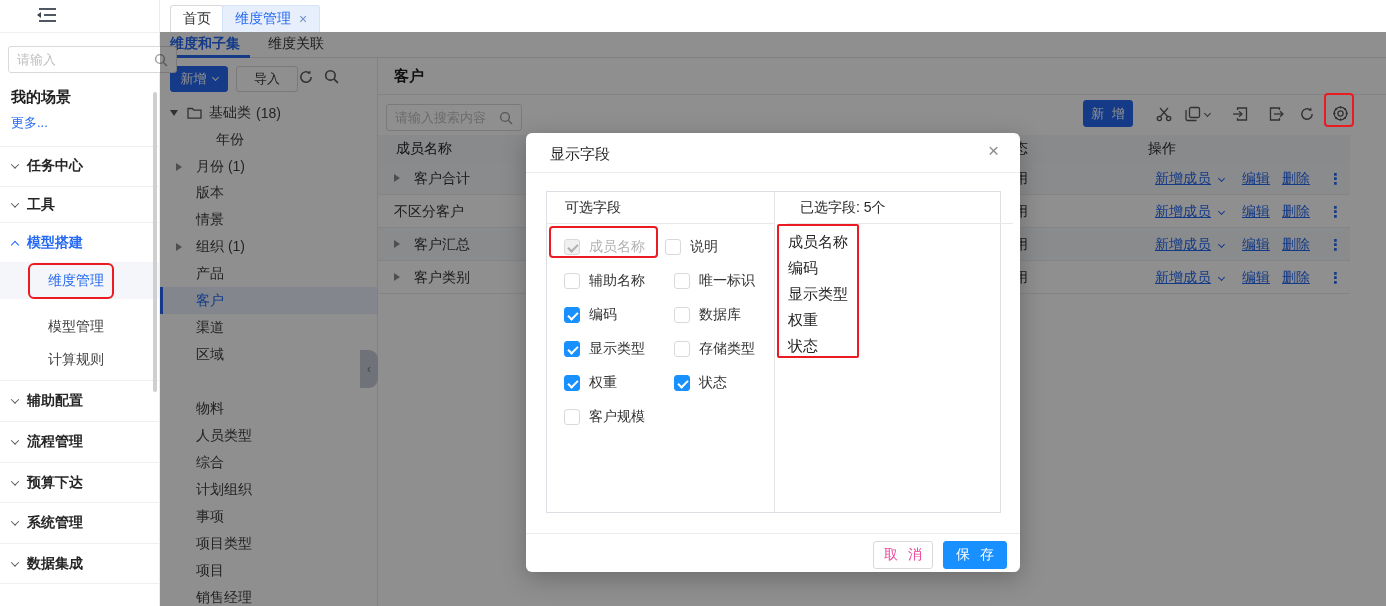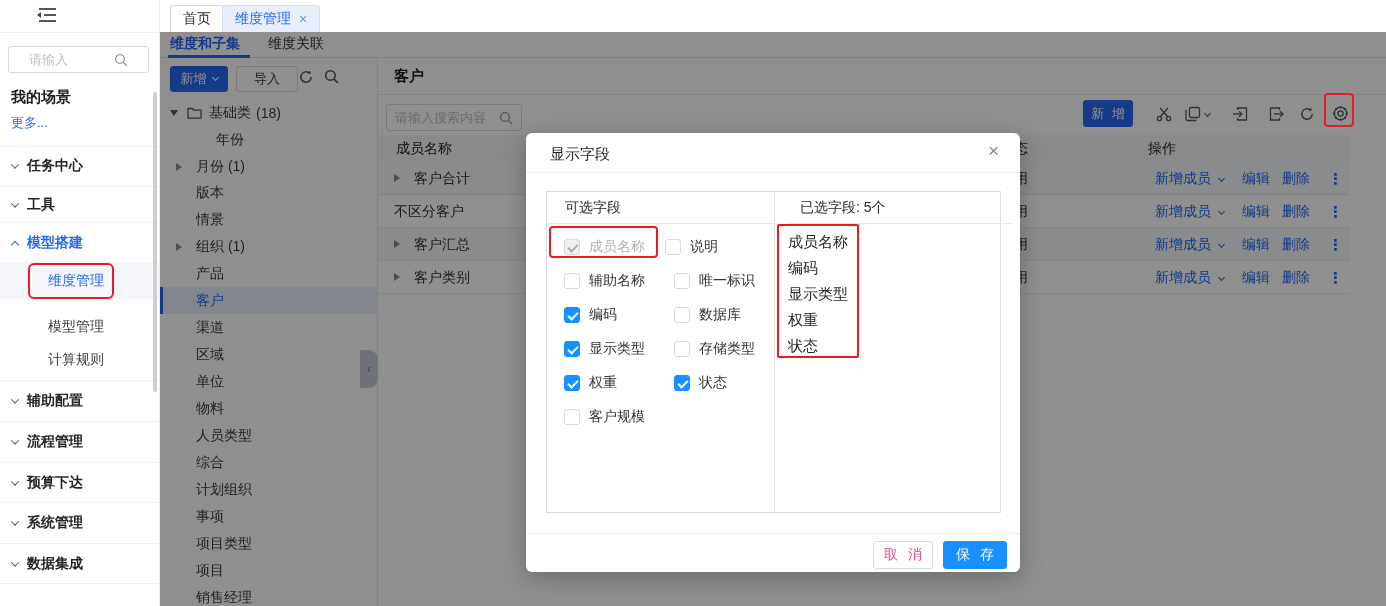--- a/index.html
+++ b/index.html
@@ -7,21 +7,21 @@
   body {
     position:relative; overflow:hidden; background:#fff;
     font-family:"Liberation Sans","DejaVu Sans",sans-serif;
     font-size:14px; color:#333;
   }
   .abs { position:absolute; }
 
   
   #sidebar { left:0; top:0; width:160px; height:606px; background:#fff; border-right:1px solid #ececec; z-index:10; }
   .fold-icon { left:36px; top:7px; width:20px; height:16px; cursor:pointer; }
-  .sb-search { left:8px; top:46px; width:141px; height:27px; border:1px solid #d9d9d9; border-radius:3px; background:#fff; display:flex; align-items:center; padding:0 20px; }
+  .sb-search { left:8px; top:46px; width:169px; height:27px; border:1px solid #d9d9d9; border-radius:3px; background:#fff; display:flex; align-items:center; padding:0 8px; }
   .sb-search input { border:0; outline:0; flex:1; min-width:0; font-size:13px; color:#333; background:transparent; font-family:inherit; }
   .sb-search input::placeholder { color:#bfbfbf; }
   .scene-title { left:11px; top:88px; font-weight:bold; font-size:15px; color:#1f1f1f; }
   .more-link { left:11px; top:114px; color:#2468f2; font-size:13px; cursor:pointer; }
   .sb-divider { left:0; width:159px; height:0; border-top:1px solid #efefef; }
   .sb-row { left:0; width:159px; display:flex; align-items:center; cursor:pointer;font-family:Liberation Serif, serif; }
   .sb-row .lbl { font-weight:bold; font-size:14px; color:#262626; }
   .sb-row.blue .lbl { color:#2468f2; }
   .chev { display:inline-block; width:6px; height:6px; border:solid #595959; border-width:0 1.6px 1.6px 0; margin:0 9px 0 12px; }
   .chev.down { transform:rotate(45deg) translate(-1px,-1px); }
@@ -63,21 +63,21 @@
   .ct-search input { border:0; outline:0; flex:1; min-width:0; font-size:13px; color:#333; background:transparent; font-family:inherit; }
   .ct-search input::placeholder { color:#bfbfbf; }
   .tb-header { left:0; top:77px; width:972px; height:27px; background:#f5f6f8; display:flex; align-items:center; font-size:14px; color:#262626; }
   .tb-row { left:0; width:972px; height:33px; border-bottom:1px solid #ececec; font-size:14px; color:#333; }
   .tb-row.odd { background:#f7f8fa; }
   .cell-name { position:absolute; left:36px; top:8px; }
   .cell-name.noexp { left:16px; }
   .row-caret { position:absolute; left:16px; top:12px; }
   .cell-status { position:absolute; left:622px; top:8px; }
   .cell-actions { position:absolute; left:777px; top:8px; display:flex; align-items:center; gap:0; color:#2468f2; }
-  .cell-actions .lnk { cursor:pointer; }
+  .cell-actions .lnk { cursor:pointer;text-decoration:underline; }
   .cell-actions .achev { display:inline-block; width:5px; height:5px; border:solid #2468f2; border-width:0 1.4px 1.4px 0; transform:rotate(45deg); margin:-2px 0 0 8px; }
   .dots { font-size:15px; color:#2468f2; letter-spacing:0; cursor:pointer; margin-left:18px; font-weight:bold; }
 
   
   #overlay { left:160px; top:32px; width:1226px; height:574px; background:rgba(0,0,0,0.44); z-index:50; }
   #modal { left:526px; top:133px; width:494px; height:439px; background:#fff; border-radius:6px; box-shadow:0 6px 24px rgba(0,0,0,0.25); z-index:100; }
   .m-title { left:24px; top:12px; font-size:15px; color:#1f1f1f; }
   .m-close { left:462px; top:8px; font-size:19px; color:#8c8c8c; cursor:pointer; line-height:1; }
   .m-hdiv { left:0; top:39px; width:494px; border-top:1px solid #ececec; }
   .m-box { left:20px; top:58px; width:455px; height:322px; border:1px solid #dcdfe3; }
@@ -252,23 +252,20 @@
     </div>
   <div class="abs tree-row selected" style="top:229px">
       <span style="margin-left:33px">客户</span>
     </div>
   <div class="abs tree-row" style="top:256px">
       <span style="margin-left:36px">渠道</span>
     </div>
   <div class="abs tree-row" style="top:283px">
       <span style="margin-left:36px">区域</span>
     </div>
-  <div class="abs tree-row" style="top:310px">
-      <span style="margin-left:36px">单位</span>
-    </div>
   <div class="abs tree-row" style="top:337px">
       <span style="margin-left:36px">物料</span>
     </div>
   <div class="abs tree-row" style="top:364px">
       <span style="margin-left:36px">人员类型</span>
     </div>
   <div class="abs tree-row" style="top:391px">
       <span style="margin-left:36px">综合</span>
     </div>
   <div class="abs tree-row" style="top:418px">

